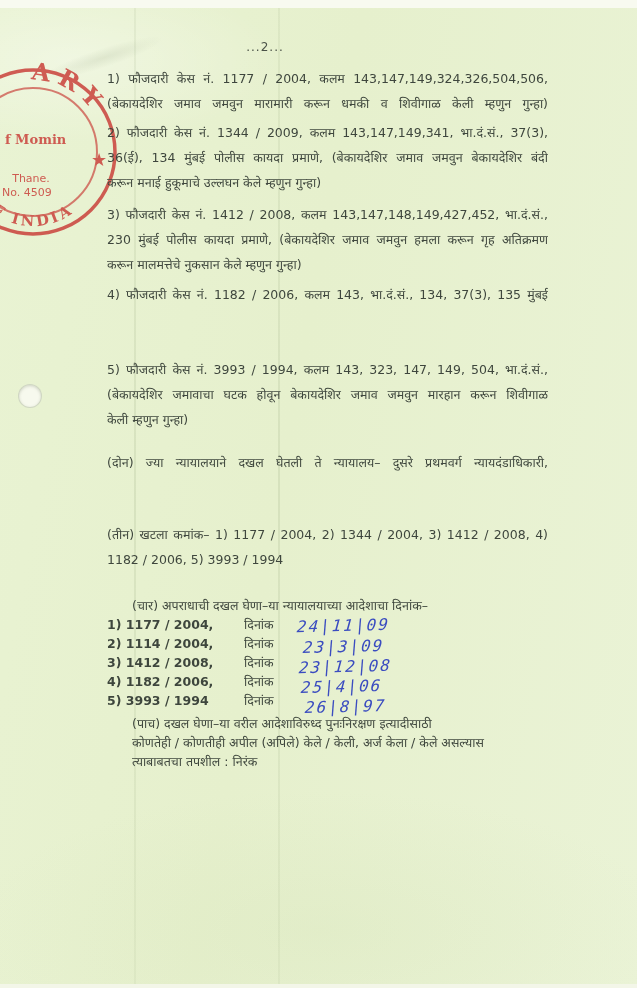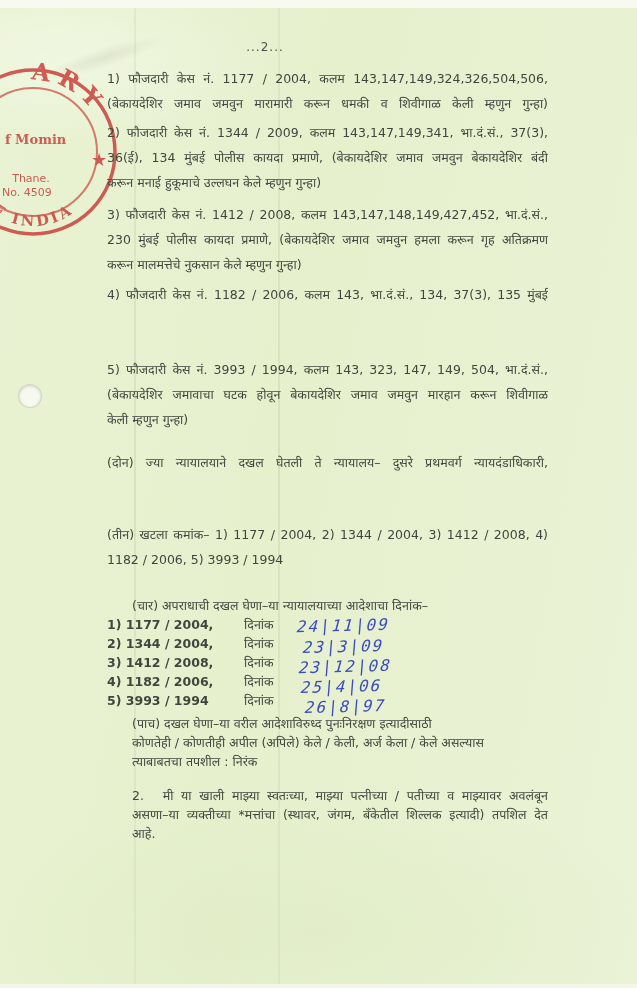--- a/index.html
+++ b/index.html
@@ -117,21 +117,21 @@
     <div class="ln">(चार) अपराधाची दखल घेणा–या न्यायालयाच्या आदेशाचा दिनांक–</div>
   </div>
 
   <div class="rows">
     <div class="drow">
       <span class="case">1) 1177 / 2004,</span>
       <span class="dlab">दिनांक</span>
       <span class="hw">24|11|09</span>
     </div>
     <div class="drow">
-      <span class="case">2) 1344 / 2004,</span>
+      <span class="case">2) 1114 / 2004,</span>
       <span class="dlab">दिनांक</span>
       <span class="hw">23|3|09</span>
     </div>
     <div class="drow">
       <span class="case">3) 1412 / 2008,</span>
       <span class="dlab">दिनांक</span>
       <span class="hw">23|12|08</span>
     </div>
     <div class="drow">
       <span class="case">4) 1182 / 2006,</span>
@@ -144,19 +144,14 @@
       <span class="hw">26|8|97</span>
     </div>
   </div>
 
   <div class="blk tight" style="top:714px">
     <div class="ln">(पाच) दखल घेणा–या वरील आदेशाविरुध्द पुनःनिरक्षण इत्यादीसाठी</div>
     <div class="ln">कोणतेही / कोणतीही अपील (अपिले) केले / केली, अर्ज केला / केले असल्यास</div>
     <div class="ln">त्याबाबतचा तपशील : निरंक</div>
   </div>
 
-  <div class="blk tight" style="top:786px">
-    <div class="ln j">2.  मी या खाली माझ्या स्वतःच्या, माझ्या पत्नीच्या / पतीच्या व माझ्यावर अवलंबून</div>
-    <div class="ln j">असणा–या व्यक्तीच्या *मत्तांचा (स्थावर, जंगम, बॅंकेतील शिल्लक इत्यादी) तपशिल देत</div>
-    <div class="ln">आहे.</div>
-  </div>
 
 </div>
 
 </body></html>

